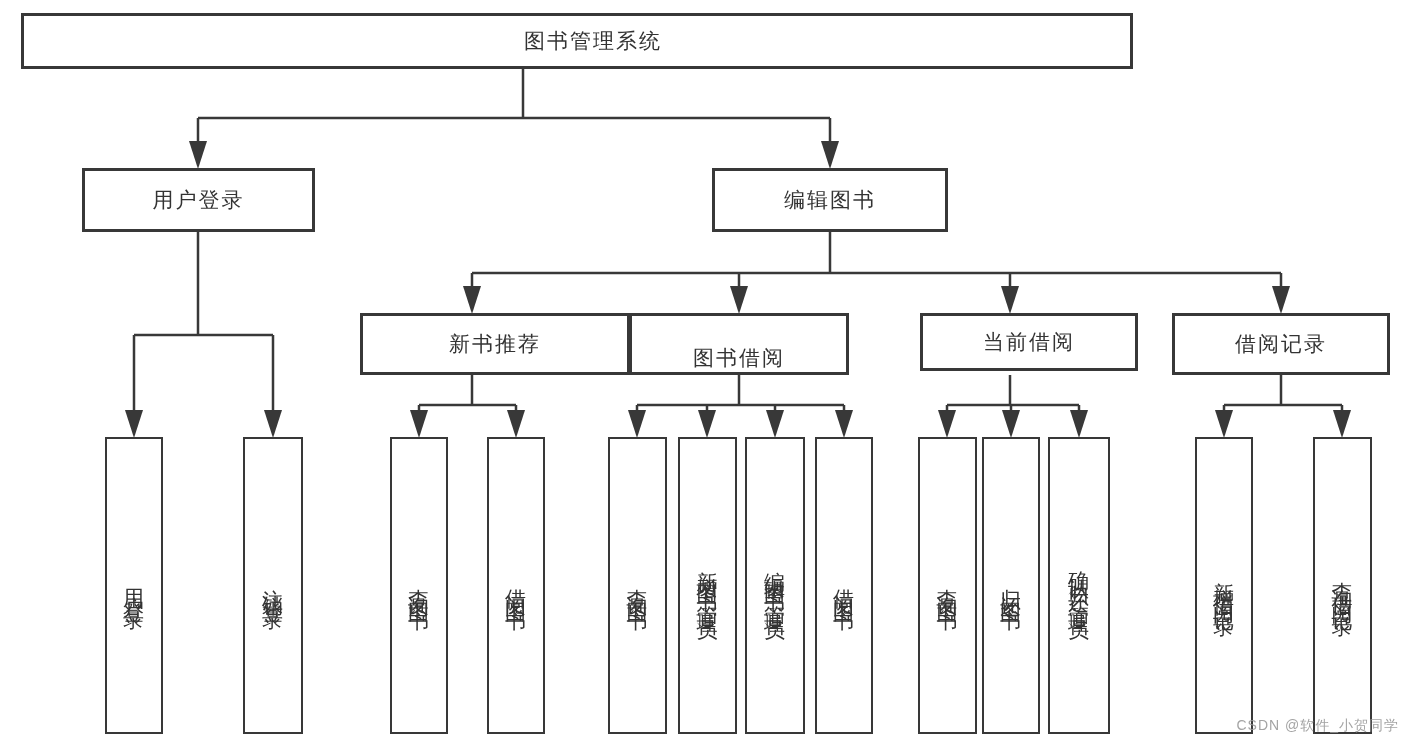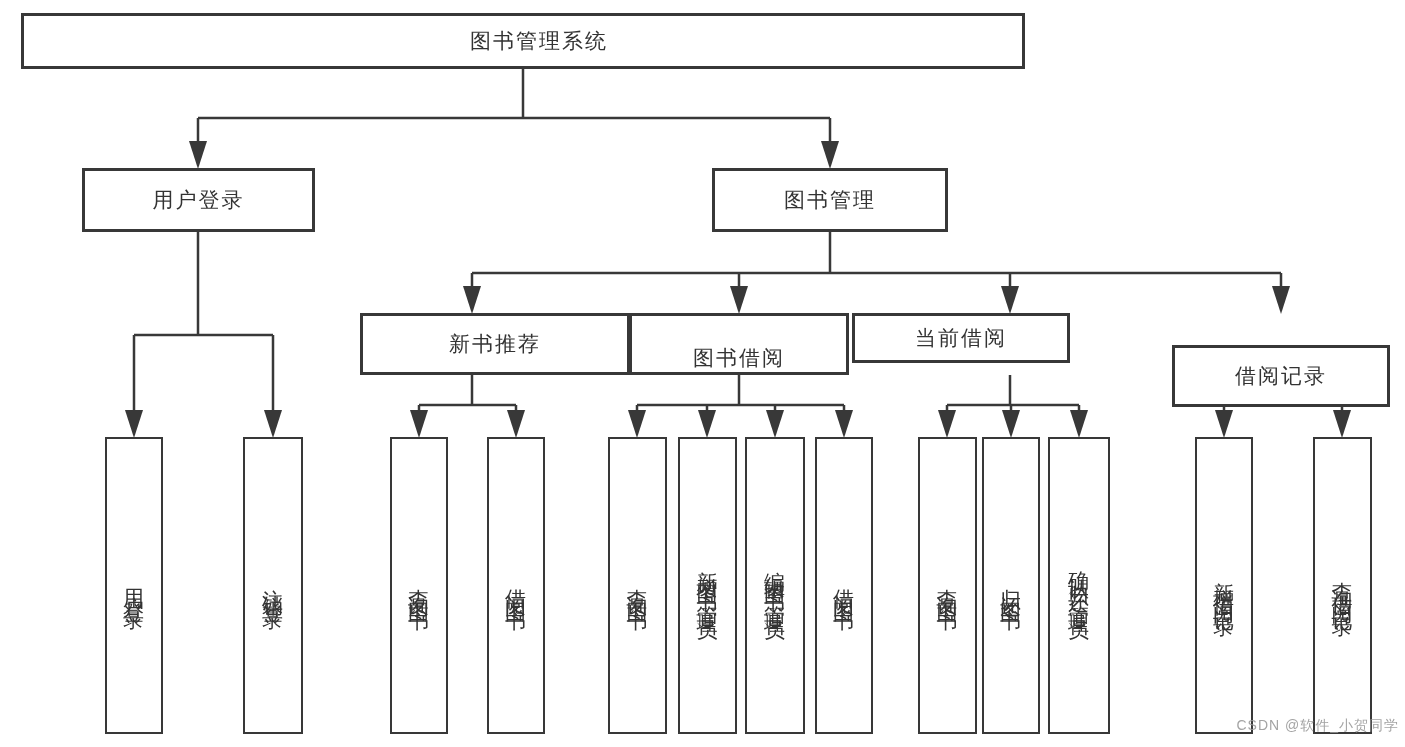--- a/index.html
+++ b/index.html
@@ -97,41 +97,41 @@
     <path class="wire" d="M1010 375 V405 M947 405 H1079 M947 405 V412 M1011 405 V412 M1079 405 V412"></path>
     <polygon class="ah" points="938,410 956,410 947,438"></polygon>
     <polygon class="ah" points="1002,410 1020,410 1011,438"></polygon>
     <polygon class="ah" points="1070,410 1088,410 1079,438"></polygon>
 
     <path class="wire" d="M1281 375 V405 M1224 405 H1342 M1224 405 V412 M1342 405 V412"></path>
     <polygon class="ah" points="1215,410 1233,410 1224,438"></polygon>
     <polygon class="ah" points="1333,410 1351,410 1342,438"></polygon>
   </svg>
 
-  <div class="box" style="left:21px;top:13px;width:1004px;height:56px;padding-left:32px;">
+  <div class="box" style="left:21px;top:13px;width:1112px;height:56px;padding-left:32px;">
     <span class="lbl">图书管理系统</span>
   </div>
 
   <div class="box" style="left:82px;top:168px;width:233px;height:64px;">
     <span class="lbl">用户登录</span>
   </div>
   <div class="box" style="left:712px;top:168px;width:236px;height:64px;">
-    <span class="lbl">图书管理</span>
+    <span class="lbl">编辑图书</span>
   </div>
 
   <div class="box" style="left:360px;top:313px;width:270px;height:62px;">
     <span class="lbl">新书推荐</span>
   </div>
   <div class="box" style="left:629px;top:313px;width:220px;height:62px;align-items:flex-end;">
     <span class="lbl">图书借阅</span>
   </div>
-  <div class="box" style="left:852px;top:313px;width:218px;height:50px;">
+  <div class="box" style="left:920px;top:313px;width:218px;height:58px;">
     <span class="lbl">当前借阅</span>
   </div>
-  <div class="box" style="left:1172px;top:313px;width:218px;height:62px;margin-top:32px;">
+  <div class="box" style="left:1172px;top:313px;width:218px;height:62px;">
     <span class="lbl">借阅记录</span>
   </div>
 
   <div class="box leaf" style="left:105px;top:437px;width:58px;height:297px;">
     <span class="vlbl">用户登录</span>
   </div>
   <div class="box leaf" style="left:243px;top:437px;width:60px;height:297px;">
     <span class="vlbl">注销登录</span>
   </div>
 

